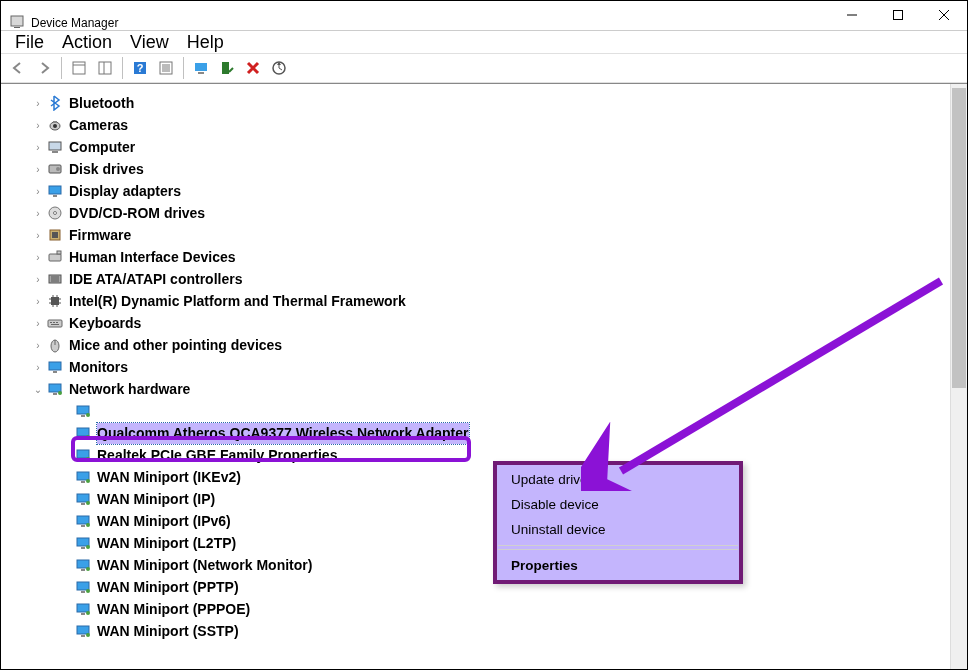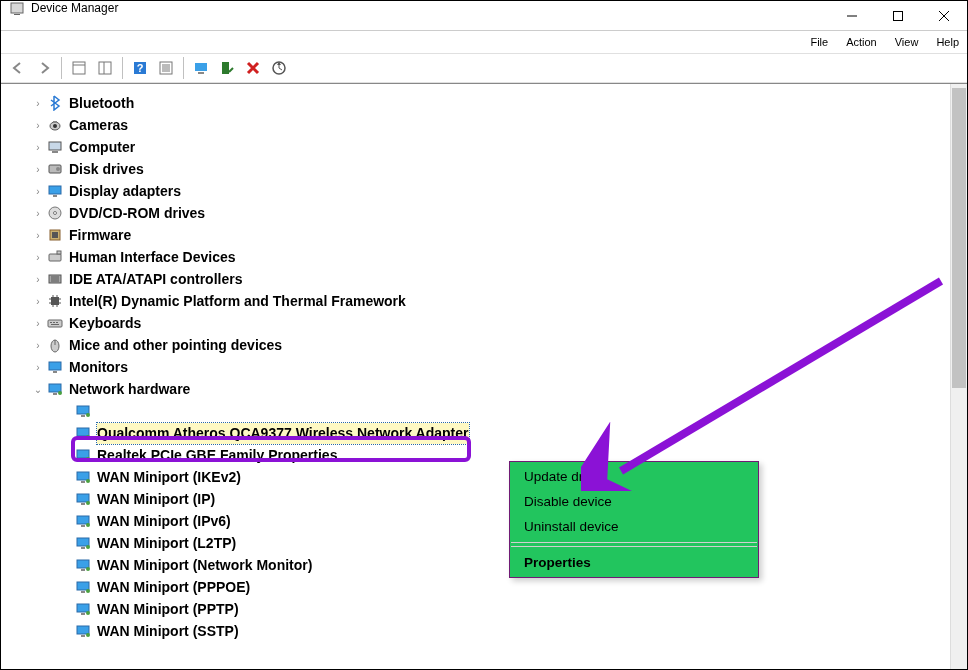--- a/index.html
+++ b/index.html
@@ -1,38 +1,38 @@
 <!DOCTYPE html>
 <html><head>
 <meta charset="utf-8">
 <style>
 * { margin: 0; padding: 0; box-sizing: border-box; font-family: "Segoe UI", Tahoma, sans-serif; }
 body { background: #fff; width: 968px; height: 670px; overflow: hidden; position: relative; border: 1px solid #000; }
-.titlebar { height: 30px; display: flex; align-items: flex-start; padding-left: 8px; border-bottom: 1px solid #ccc; }
+.titlebar { height: 30px; display: flex; align-items: flex-end; padding-left: 8px; border-bottom: 1px solid #ccc; }
 .titlebar .app-icon { width: 16px; height: 16px; margin-right: 6px; }
 .titlebar .title { font-size: 12px; flex: 1; }
 .win-controls { display: flex; }
 .win-btn { width: 46px; height: 30px; display: flex; align-items: center; justify-content: center; }
 .win-btn svg { width: 10px; height: 10px; }
-.menubar { height: 22px; display: flex; align-items: center; padding-left: 6px; gap: 2px; font-size: 11px; justify-content: flex-end; }
+.menubar { height: 22px; display: flex; align-items: center; padding-left: 6px; gap: 2px; font-size: 18px; }
 .menubar .menu-item { padding: 2px 8px; }
 .toolbar { height: 30px; display: flex; align-items: center; padding-left: 4px; gap: 0px; border-top: 1px solid #e0e0e0; border-bottom: 1px solid #e0e0e0; }
 .toolbar .tb-btn { width: 24px; height: 24px; display: flex; align-items: center; justify-content: center; margin: 0 1px; border: 1px solid transparent; }
 .toolbar .sep { width: 1px; height: 22px; background: #c0c0c0; margin: 0 4px; }
 .tree-area { position: relative; height: calc(100% - 82px); overflow: hidden; padding-top: 8px; border-top: 1px solid #888;}
 .scrollbar-fake { position: absolute; right: 0; top: 0; bottom: 0; width: 17px; background: #f0f0f0; border-left: 1px solid #ddd;}
 .scrollbar-thumb { position: absolute; left: 1px; right: 1px; top: 4px; height: 300px; background: #c2c2c2; }
 .tree { font-size: 14px; line-height: 21px; padding-left: 30px; }
 .tree .node { display: flex; align-items: center; height: 22px; }
 .tree .expander { width: 14px; height: 14px; display: flex; align-items: center; justify-content: center; color: #888; margin-right: 2px; font-size: 10px; }
 .tree .node-icon { width: 16px; height: 16px; margin-right: 6px; flex-shrink: 0; }
 .tree .node-label { white-space: nowrap; font-weight: bold; }
 .tree .children { padding-left: 28px; }
 .selected-highlight { position: absolute; border: 4px solid #8b12d6; border-radius: 6px; pointer-events: none; }
-.context-menu { position: absolute; background: #22c55e; border: 1px solid #701a75; box-shadow: 3px 3px 6px rgba(0,0,0,0.2); font-size: 13.5px; padding: 2px 0; margin-left: 16px; }
+.context-menu { position: absolute; background: #c4b5fd; border: 4px solid #701a75; box-shadow: 3px 3px 6px rgba(0,0,0,0.2); font-size: 13.5px; padding: 2px 0; }
 .context-menu .ctx-item { padding: 5px 48px 5px 14px; }
 .context-menu .ctx-sep { height: 1px; background: #d0d0d0; margin: 3px 1px; }
 .context-menu .ctx-bold { font-weight: bold; }
 .arrow-annot { position: absolute; pointer-events: none; }
 .node-icon svg { width: 16px; height: 16px; display: block;}
 </style>
 </head>
 <body>
 
 <div class="titlebar">
@@ -302,21 +302,21 @@
         </div>
         <div class="node">
           <span class="expander" style="visibility: hidden;"></span>
           <span class="node-icon">
             <svg viewBox="0 0 16 16">
               <rect x="2" y="3" width="12" height="8" fill="#3aa0e8" stroke="#2a6aa8"></rect>
               <rect x="6" y="12" width="4" height="2" fill="#888"></rect>
               <circle cx="13" cy="12" r="2" fill="#4aa040"></circle>
             </svg>
           </span>
-          <span class="node-label" style="background: #fef9c3; outline: rgb(42, 106, 168) dotted 1px;">Qualcomm Atheros QCA9377 Wireless Network Adapter</span>
+          <span class="node-label" style="background: #c4b5fd; outline: rgb(42, 106, 168) dotted 1px;">Qualcomm Atheros QCA9377 Wireless Network Adapter</span>
         </div>
         <div class="node">
           <span class="expander" style="visibility: hidden;"></span>
           <span class="node-icon">
             <svg viewBox="0 0 16 16">
               <rect x="2" y="3" width="12" height="8" fill="#3aa0e8" stroke="#2a6aa8"></rect>
               <rect x="6" y="12" width="4" height="2" fill="#888"></rect>
               <circle cx="13" cy="12" r="2" fill="#4aa040"></circle>
             </svg>
           </span>
@@ -379,32 +379,32 @@
         </div>
         <div class="node">
           <span class="expander" style="visibility: hidden;"></span>
           <span class="node-icon">
             <svg viewBox="0 0 16 16">
               <rect x="2" y="3" width="12" height="8" fill="#3aa0e8" stroke="#2a6aa8"></rect>
               <rect x="6" y="12" width="4" height="2" fill="#888"></rect>
               <circle cx="13" cy="12" r="2" fill="#4aa040"></circle>
             </svg>
           </span>
+          <span class="node-label">WAN Miniport (PPTP)</span>
+        </div>
+        <div class="node">
+          <span class="expander" style="visibility: hidden;"></span>
+          <span class="node-icon">
+            <svg viewBox="0 0 16 16">
+              <rect x="2" y="3" width="12" height="8" fill="#3aa0e8" stroke="#2a6aa8"></rect>
+              <rect x="6" y="12" width="4" height="2" fill="#888"></rect>
+              <circle cx="13" cy="12" r="2" fill="#4aa040"></circle>
+            </svg>
+          </span>
           <span class="node-label">WAN Miniport (PPPOE)</span>
-        </div>
-        <div class="node">
-          <span class="expander" style="visibility: hidden;"></span>
-          <span class="node-icon">
-            <svg viewBox="0 0 16 16">
-              <rect x="2" y="3" width="12" height="8" fill="#3aa0e8" stroke="#2a6aa8"></rect>
-              <rect x="6" y="12" width="4" height="2" fill="#888"></rect>
-              <circle cx="13" cy="12" r="2" fill="#4aa040"></circle>
-            </svg>
-          </span>
-          <span class="node-label">WAN Miniport (PPTP)</span>
         </div>
         <div class="node">
           <span class="expander" style="visibility: hidden;"></span>
           <span class="node-icon">
             <svg viewBox="0 0 16 16">
               <rect x="2" y="3" width="12" height="8" fill="#3aa0e8" stroke="#2a6aa8"></rect>
               <rect x="6" y="12" width="4" height="2" fill="#888"></rect>
               <circle cx="13" cy="12" r="2" fill="#4aa040"></circle>
             </svg>
           </span>

